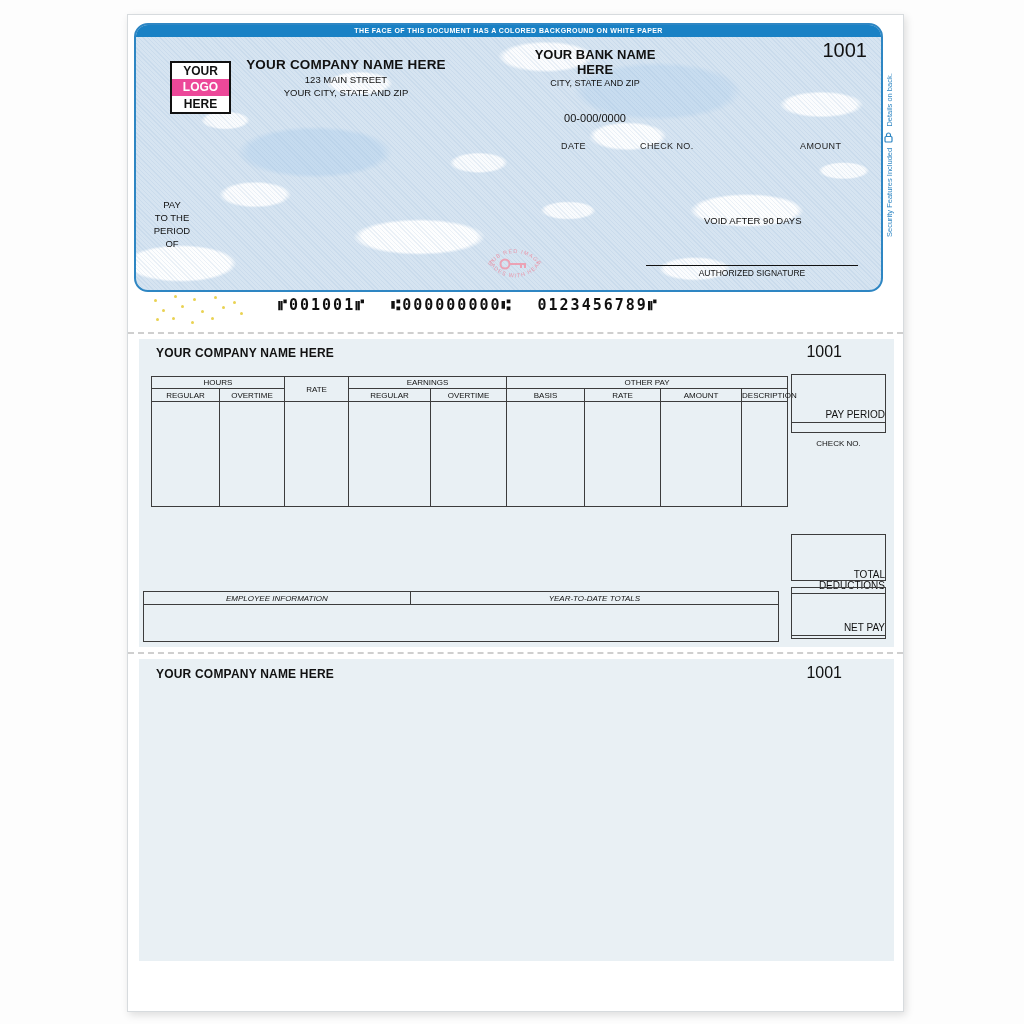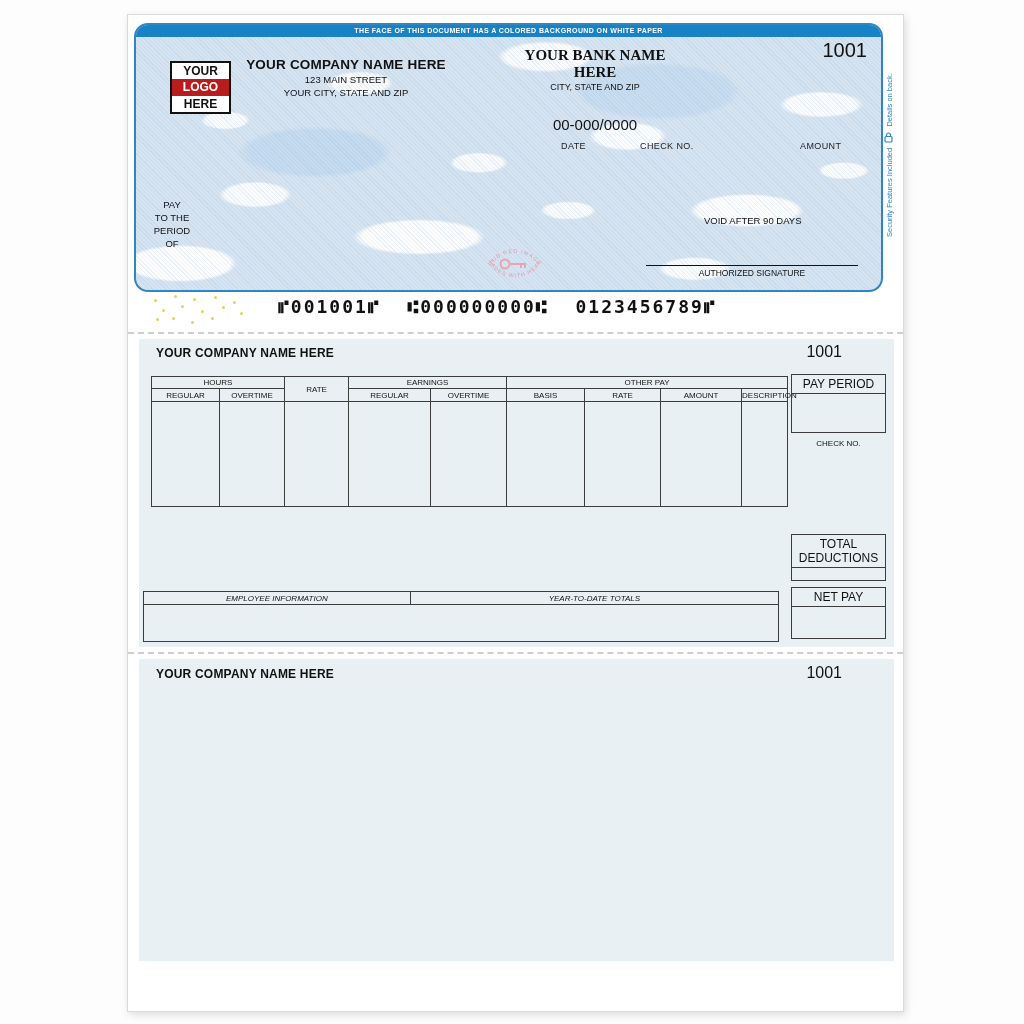--- a/index.html
+++ b/index.html
@@ -31,30 +31,30 @@
              radial-gradient(ellipse 130px 45px at 70% 25%, rgba(190,215,238,.6) 0 55%, transparent 65%);
   }
   .check-band { position:absolute; left:0; top:0; width:100%; height:12px; background:#1981c5;
                 color:#fff; font-size:7px; font-weight:bold; letter-spacing:.4px;
                 text-align:center; line-height:12px; }
   .check-number { position:absolute; right:14px; top:14px; font-size:20px; color:#111; }
 
   .logo-box { position:absolute; left:34px; top:36px; width:61px; height:53px;
               border:2px solid #111; background:#fff; text-align:center;
               font-weight:bold; font-size:12px; line-height:16.3px; color:#111; }
-  .logo-mid { background:#b91c1c; color:#fff; display:block; }
+  .logo-mid { background:#ec4899; color:#fff; display:block; }
 
   .company-block { position:absolute; left:84px; top:32px; width:252px; text-align:center; color:#111; }
   .company-name { font-size:13.5px; font-weight:bold; letter-spacing:.2px; }
   .company-line { font-size:9.5px; margin-top:2px; }
 
   .bank-block { position:absolute; left:384px; top:22px; width:150px; text-align:center; color:#111; }
-  .bank-name { font-size:15px; font-weight:bold;font-family:Liberation Serif, serif; }
+  .bank-name { font-size:13px; font-weight:bold; }
   .bank-line { font-size:9px; margin-top:1px; }
-  .bank-fraction { font-size:15px; margin-top:24px; }
+  .bank-fraction { font-size:11px; margin-top:24px; }
 
   .fld-label { position:absolute; font-size:9px; color:#222; letter-spacing:.4px; }
   .lbl-date     { left:425px; top:116px; }
   .lbl-checkno  { left:504px; top:116px; }
   .lbl-amount   { left:664px; top:116px; }
 
   .payto { position:absolute; left:10px; top:173px; width:52px; text-align:center;
            font-size:9.5px; line-height:13px; color:#111; }
 
   .void-text { position:absolute; left:568px; top:190px; font-size:9.5px; color:#111; }
@@ -65,21 +65,21 @@
          text-align:center; font-size:8.5px; padding-top:2px; color:#111; }
 
   
   .security-strip { position:absolute; left:753px; top:38px; width:17px; height:205px;
                     writing-mode:vertical-rl; transform:rotate(180deg);
                     font-size:7.5px; color:#2e86c3; line-height:17px; text-align:center; }
   .security-strip svg { display:inline-block; vertical-align:middle; margin:3px 0; transform:rotate(180deg); }
 
   
   .micr { position:absolute; left:150px; top:281px; font-family:"DejaVu Sans Mono","DejaVu Sans",monospace;
-          font-weight:bold; font-size:18px; letter-spacing:2px; color:#111; white-space:nowrap; }
+          font-weight:bold; font-size:15px; letter-spacing:2px; color:#111; white-space:nowrap; }
   .micr span { margin-right:14px; }
   .dots { position:absolute; left:20px; top:276px; width:100px; height:36px; }
   .dots i { position:absolute; width:3px; height:3px; border-radius:50%; background:#e9d253; }
 
   .perf { position:absolute; left:0; width:100%; border-top:2px dashed #cfcfcf; }
   .perf1 { top:317px; } .perf2 { top:637px; }
 
   
   .stub { position:absolute; left:11px; top:324px; width:755px; height:308px; background:#e9f0f4; }
   .stub-company { position:absolute; left:17px; top:7px; font-size:12px; font-weight:bold; color:#111; letter-spacing:.2px; }
@@ -96,22 +96,22 @@
 
   .deductions { position:absolute; left:4px; top:179px; width:636px; }
   .deductions .hdr th { height:13px; }
   .deductions .body td { height:52px; }
 
   .employee { position:absolute; left:4px; top:252px; width:636px; }
   .employee .hdr th { height:13px;font-style:italic; }
   .employee .body td { height:37px; }
 
   .sidebox { position:absolute; left:652px; width:95px; border:1.5px solid #3c3c3c; }
-  .sidebox .lab { font-size:12px; text-align:center; border-bottom:1px solid #3c3c3c;
-                  padding:2px 0; color:#111; }
+  .sidebox .lab { font-size:10px; text-align:right; border-bottom:1px solid #3c3c3c;
+                  padding:2px 0; color:#111;margin-top:32px; }
   .box-payperiod { top:35px;  height:59px; }
   .box-gross     { top:122px; height:47px; }
   .box-deduct    { top:195px; height:47px; }
   .box-netpay    { top:248px; height:52px; }
   .side-checkno  { position:absolute; left:652px; top:100px; width:95px; text-align:center;
                    font-size:8px; color:#111; }
 
   
   .bottom-stub { position:absolute; left:11px; top:644px; width:755px; height:302px; background:#e9f0f4; }
   .bottom-company { position:absolute; left:17px; top:8px; font-size:12px; font-weight:bold; color:#111; letter-spacing:.2px; }

